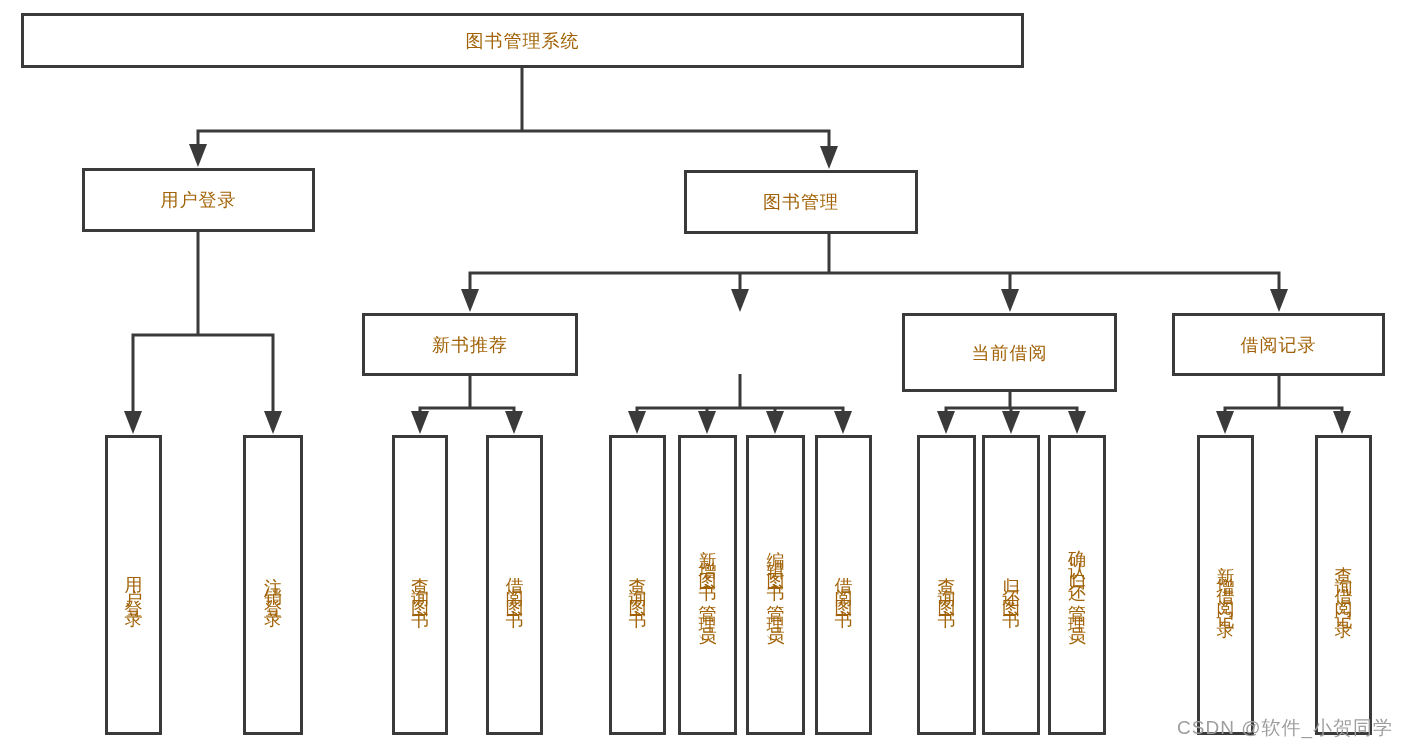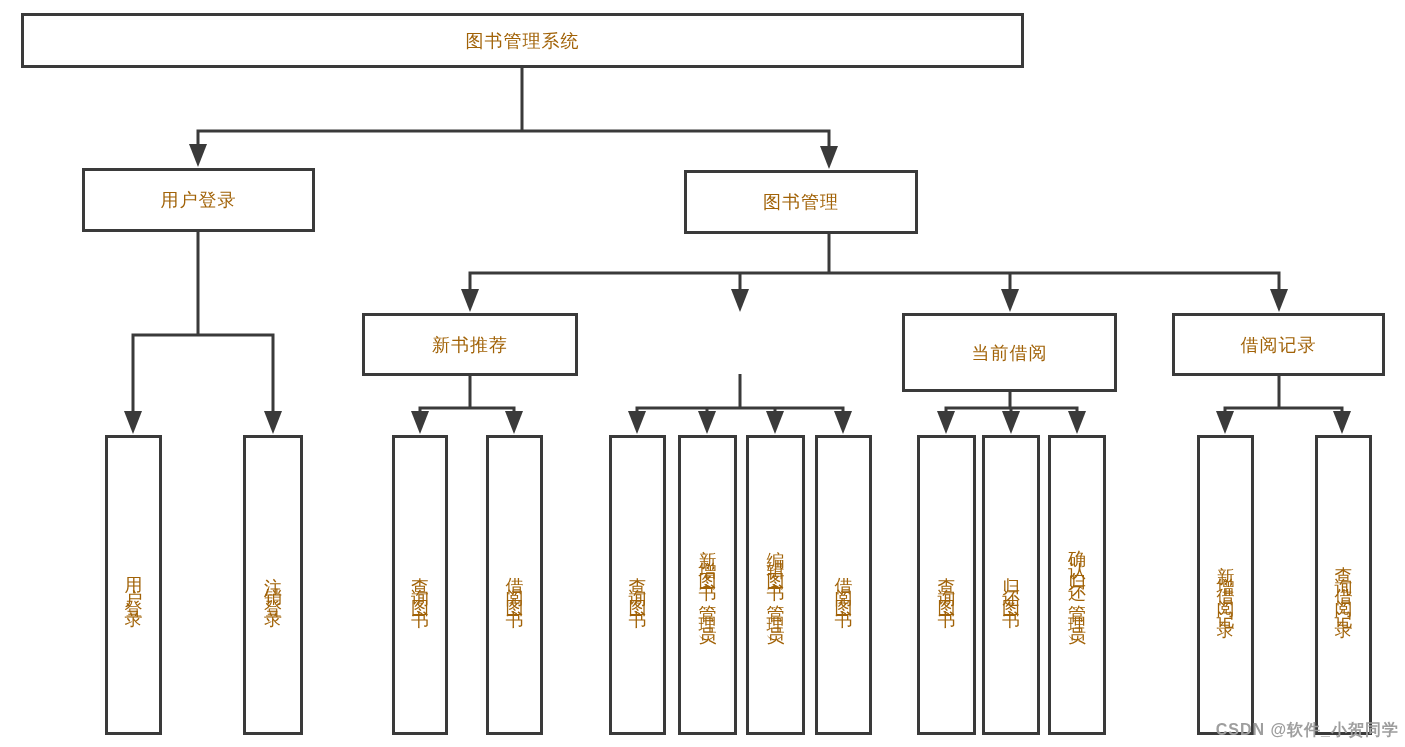--- a/index.html
+++ b/index.html
@@ -57,28 +57,27 @@
   .pos-leaf-add { left: 678px;  width: 59px; }
   .pos-leaf-edit{ left: 746px;  width: 59px; }
   .pos-leaf-b2  { left: 815px;  width: 57px; }
   .pos-leaf-q3  { left: 917px;  width: 59px; }
   .pos-leaf-ret { left: 982px;  width: 58px; }
   .pos-leaf-cfm { left: 1048px; width: 58px; }
   .pos-leaf-nbr { left: 1197px; width: 57px; }
   .pos-leaf-qbr { left: 1315px; width: 57px; }
   .watermark {
     position: absolute;
-    right: 6px;
+    right: 12px;
     bottom: 6px;
-    font-size: 16px;
+    font-size: 19px;
     color: #9e9e9e;
     letter-spacing: 1px;
     z-index: 3;
     white-space: nowrap;
-    font-weight: bold;
   }
 </style>
 </head>
 <body>
 
 <div class="canvas">
 
   <svg class="connectors" viewBox="0 0 1405 747">
 
     <g stroke="#3a3a3a" stroke-width="3" fill="none" stroke-linejoin="miter">

